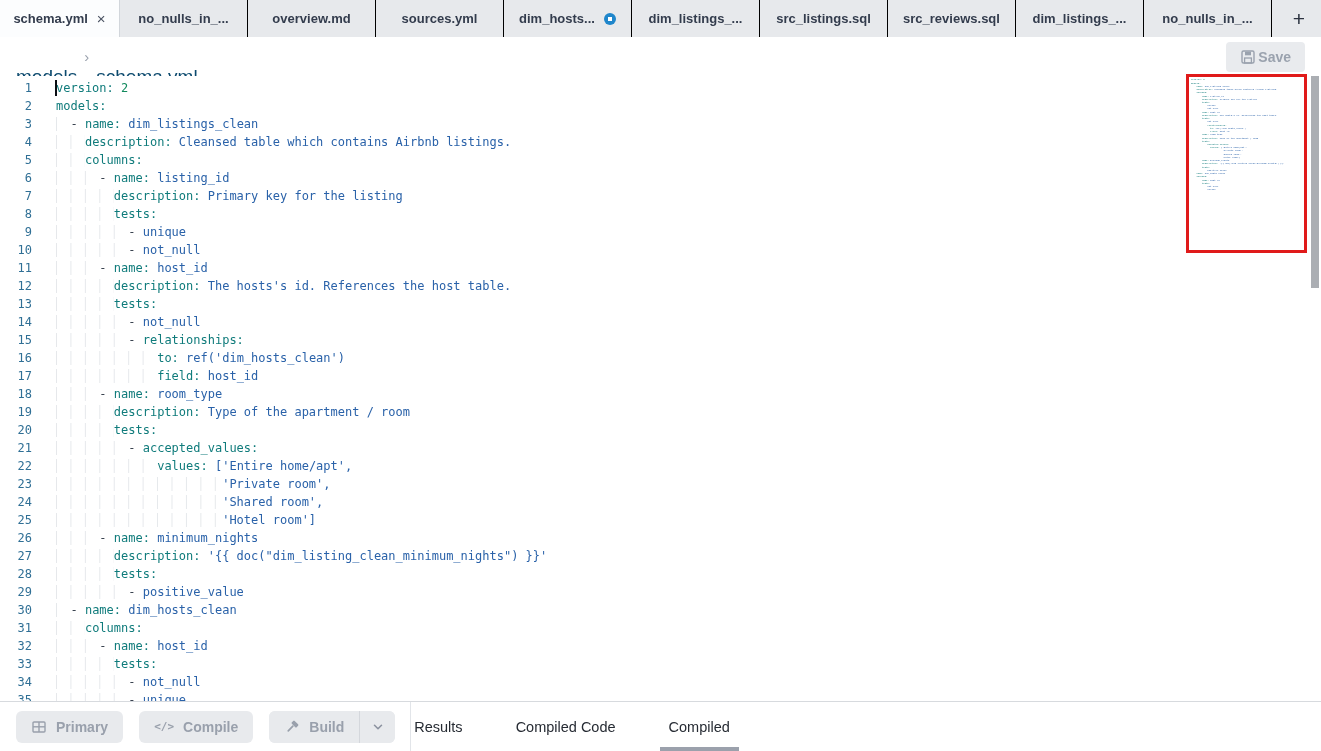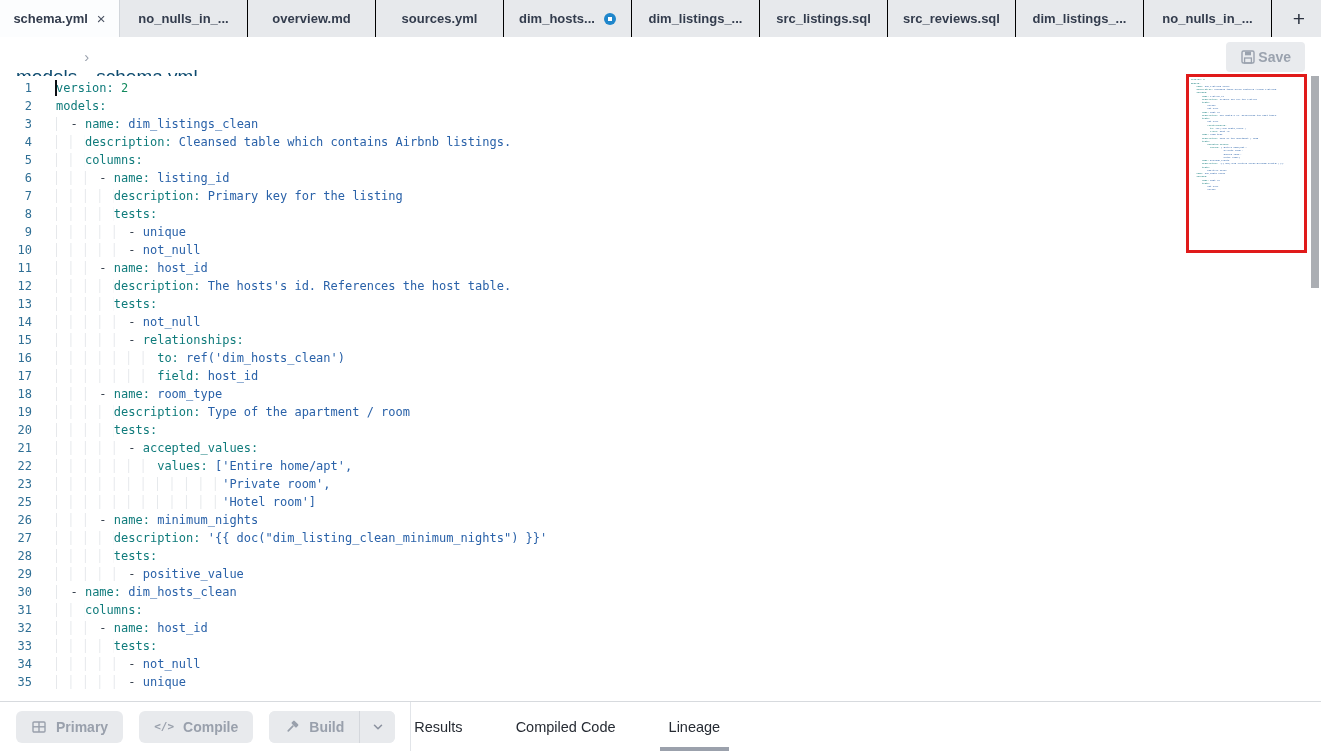--- a/index.html
+++ b/index.html
@@ -146,20 +146,21 @@
     <div class="code-line"><span class="gutter">14</span><span class="src"><span class="indent">          </span><span class="tok-punc">- </span><span class="tok-val">not_null</span></span></div>
     <div class="code-line"><span class="gutter">15</span><span class="src"><span class="indent">          </span><span class="tok-punc">- </span><span class="tok-key">relationships:</span></span></div>
     <div class="code-line"><span class="gutter">16</span><span class="src"><span class="indent">              </span><span class="tok-key">to:</span><span class="tok-val"> ref('dim_hosts_clean')</span></span></div>
     <div class="code-line"><span class="gutter">17</span><span class="src"><span class="indent">              </span><span class="tok-key">field:</span><span class="tok-val"> host_id</span></span></div>
     <div class="code-line"><span class="gutter">18</span><span class="src"><span class="indent">      </span><span class="tok-punc">- </span><span class="tok-key">name:</span><span class="tok-val"> room_type</span></span></div>
     <div class="code-line"><span class="gutter">19</span><span class="src"><span class="indent">        </span><span class="tok-key">description:</span><span class="tok-val"> Type of the apartment / room</span></span></div>
     <div class="code-line"><span class="gutter">20</span><span class="src"><span class="indent">        </span><span class="tok-key">tests:</span></span></div>
     <div class="code-line"><span class="gutter">21</span><span class="src"><span class="indent">          </span><span class="tok-punc">- </span><span class="tok-key">accepted_values:</span></span></div>
     <div class="code-line"><span class="gutter">22</span><span class="src"><span class="indent">              </span><span class="tok-key">values:</span><span class="tok-val"> ['Entire home/apt',</span></span></div>
     <div class="code-line"><span class="gutter">23</span><span class="src"><span class="indent">                       </span><span class="tok-val">'Private room',</span></span></div>
+    <div class="code-line"><span class="gutter">24</span><span class="src"><span class="indent">                       </span><span class="tok-val">'Shared room',</span></span></div>
     <div class="code-line"><span class="gutter">25</span><span class="src"><span class="indent">                       </span><span class="tok-val">'Hotel room']</span></span></div>
     <div class="code-line"><span class="gutter">26</span><span class="src"><span class="indent">      </span><span class="tok-punc">- </span><span class="tok-key">name:</span><span class="tok-val"> minimum_nights</span></span></div>
     <div class="code-line"><span class="gutter">27</span><span class="src"><span class="indent">        </span><span class="tok-key">description:</span><span class="tok-val"> '{{ doc("dim_listing_clean_minimum_nights") }}'</span></span></div>
     <div class="code-line"><span class="gutter">28</span><span class="src"><span class="indent">        </span><span class="tok-key">tests:</span></span></div>
     <div class="code-line"><span class="gutter">29</span><span class="src"><span class="indent">          </span><span class="tok-punc">- </span><span class="tok-val">positive_value</span></span></div>
     <div class="code-line"><span class="gutter">30</span><span class="src"><span class="indent">  </span><span class="tok-punc">- </span><span class="tok-key">name:</span><span class="tok-val"> dim_hosts_clean</span></span></div>
     <div class="code-line"><span class="gutter">31</span><span class="src"><span class="indent">    </span><span class="tok-key">columns:</span></span></div>
     <div class="code-line"><span class="gutter">32</span><span class="src"><span class="indent">      </span><span class="tok-punc">- </span><span class="tok-key">name:</span><span class="tok-val"> host_id</span></span></div>
     <div class="code-line"><span class="gutter">33</span><span class="src"><span class="indent">        </span><span class="tok-key">tests:</span></span></div>
     <div class="code-line"><span class="gutter">34</span><span class="src"><span class="indent">          </span><span class="tok-punc">- </span><span class="tok-val">not_null</span></span></div>
@@ -243,15 +244,15 @@
         </svg>
       </span>
     </button>
   </div>
 
   <div class="vsep"></div>
 
   <div class="panel-tabs">
       <div class="panel-tab">Results</div>
       <div class="panel-tab">Compiled Code</div>
-      <div class="panel-tab active">Lineage</div>
+      <div class="panel-tab active">Compiled</div>
     </div>
 </div>
 
 </body></html>

